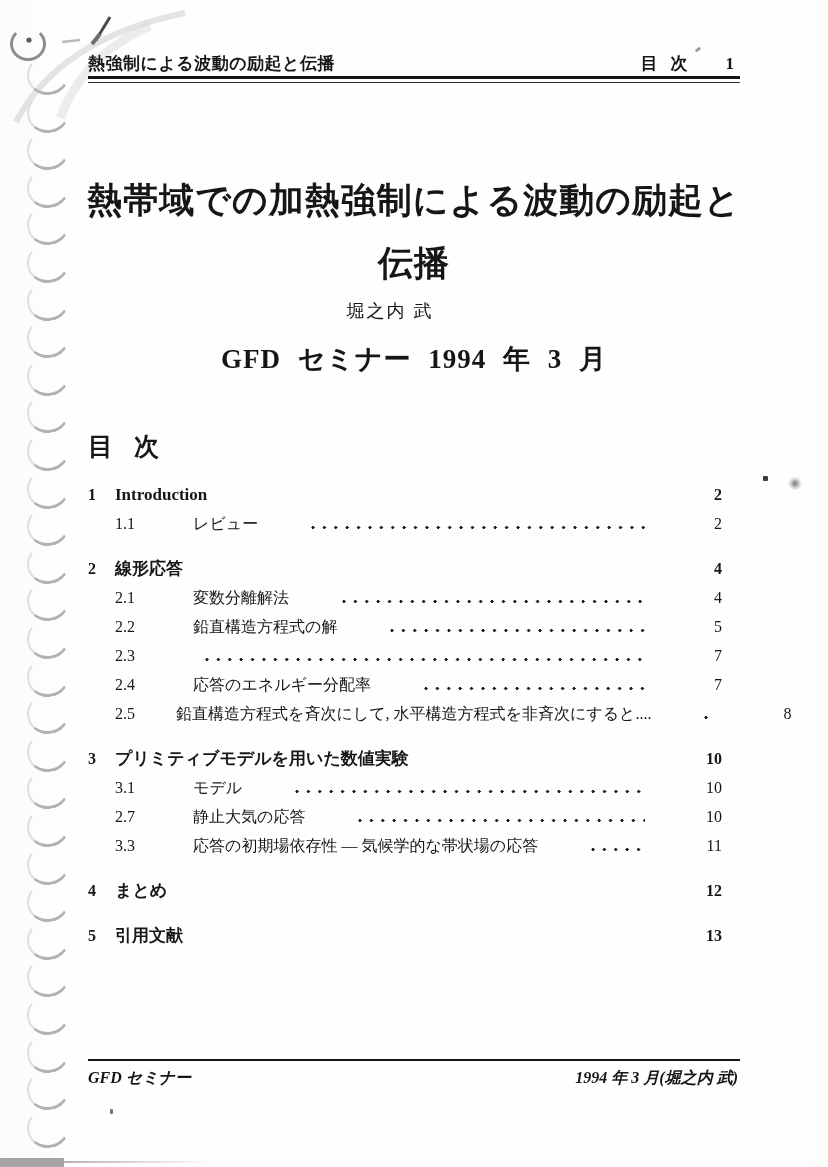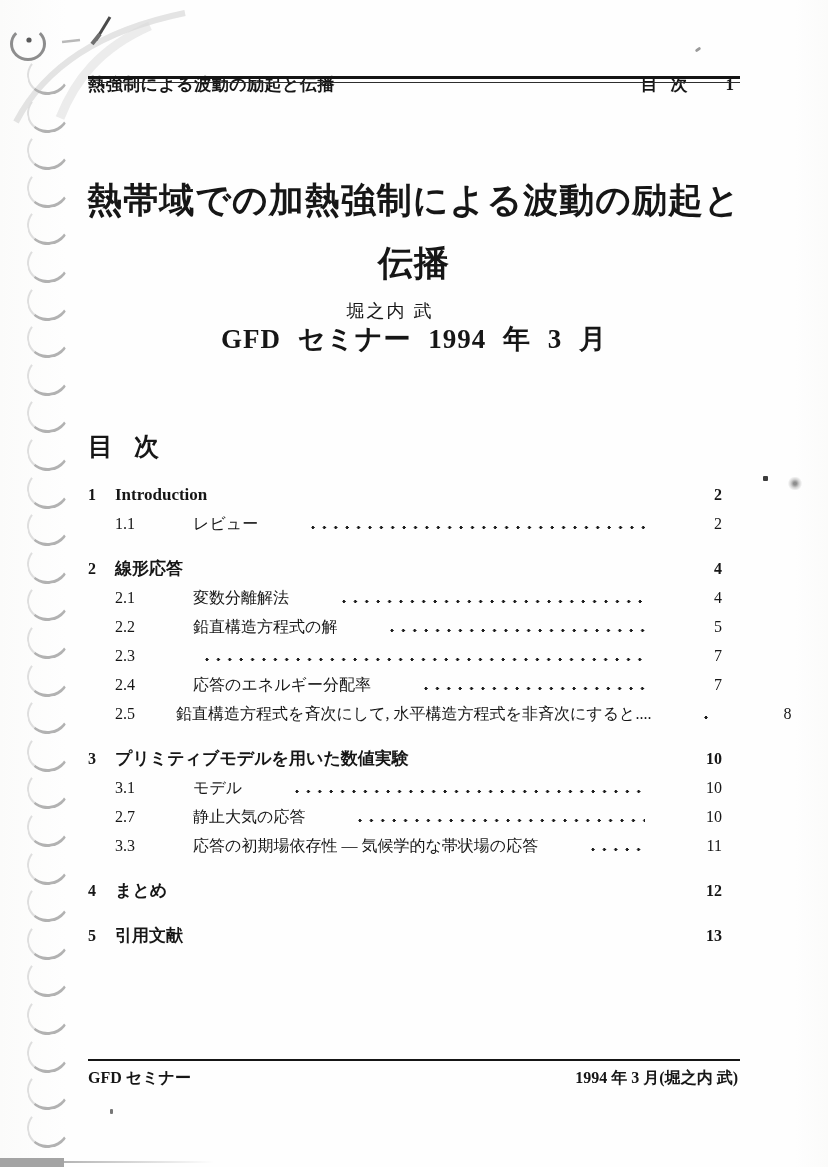--- a/index.html
+++ b/index.html
@@ -43,21 +43,21 @@
   .corner-bar{position:absolute;left:0;top:1158px;width:64px;height:9px;background:#a4a4a4;}
   .corner-line{position:absolute;left:64px;top:1161px;width:150px;height:2px;
     background:linear-gradient(to right,#b4b4b4,rgba(255,255,255,0));}
   
   .header{
     position:absolute;left:88px;top:52px;width:646px;
     display:flex;justify-content:space-between;align-items:baseline;
   }
   .header-title{
     font-family:"Liberation Sans","DejaVu Sans",sans-serif;
-    font-weight:bold;font-size:17px;letter-spacing:.5px;margin-top:21px;
+    font-weight:bold;font-size:17px;letter-spacing:.5px;
   }
   .header-right{display:flex;align-items:baseline;gap:34px;}
   .header-section{
     font-family:"Liberation Sans","DejaVu Sans",sans-serif;
     font-weight:bold;font-size:17px;letter-spacing:4px;
   }
   .header-page{font-weight:bold;font-size:17px;}
   .rule-thick{position:absolute;left:88px;top:76px;width:652px;height:3px;background:#141414;}
   .rule-thin{position:absolute;left:88px;top:82px;width:652px;height:1px;background:#2e2e2e;}
   
@@ -68,21 +68,21 @@
     font-weight:bold;font-size:35px;line-height:63px;
     letter-spacing:1px;
   }
   .author{
     position:absolute;left:70px;top:299px;width:640px;
     text-align:center;
     font-family:"Liberation Sans","DejaVu Sans",sans-serif;
     font-weight:normal;font-size:18px;letter-spacing:2px;
   }
   .seminar{
-    position:absolute;left:70px;top:321px;width:688px;
+    position:absolute;left:70px;top:341px;width:688px;
     text-align:center;
     font-family:"Liberation Serif","DejaVu Serif",sans-serif;
     font-weight:bold;font-size:27px;letter-spacing:1px;word-spacing:9px;
   }
   
   .toc-heading{
     position:absolute;left:88px;top:430px;
     font-family:"Liberation Sans","DejaVu Sans",sans-serif;
     font-weight:bold;font-size:25px;letter-spacing:7px;
   }
@@ -105,20 +105,21 @@
     min-width:10px;
   }
   .ti-page{min-width:28px;text-align:right;font-family:"Liberation Serif","DejaVu Serif",serif;}
   
   .footer-rule{position:absolute;left:88px;top:1059px;width:652px;height:2px;background:#161616;}
   .footer{
     position:absolute;left:88px;top:1068px;width:650px;
     display:flex;justify-content:space-between;align-items:baseline;
     font-weight:bold;font-size:16px;
     font-family:"Liberation Serif","DejaVu Serif",sans-serif;
+    font-style:italic;
   }
 </style>
 </head>
 <body>
 
 <div class="page">
 
   <svg class="smudge-svg" width="230" height="150" viewBox="0 0 230 150">
     <path d="M16 122 C 42 72, 92 32, 185 13" stroke="#cdcdcd" stroke-width="6" fill="none" opacity="0.55"></path>
     <path d="M60 118 C 75 80, 100 48, 150 26" stroke="#dadada" stroke-width="9" fill="none" opacity="0.5"></path>

